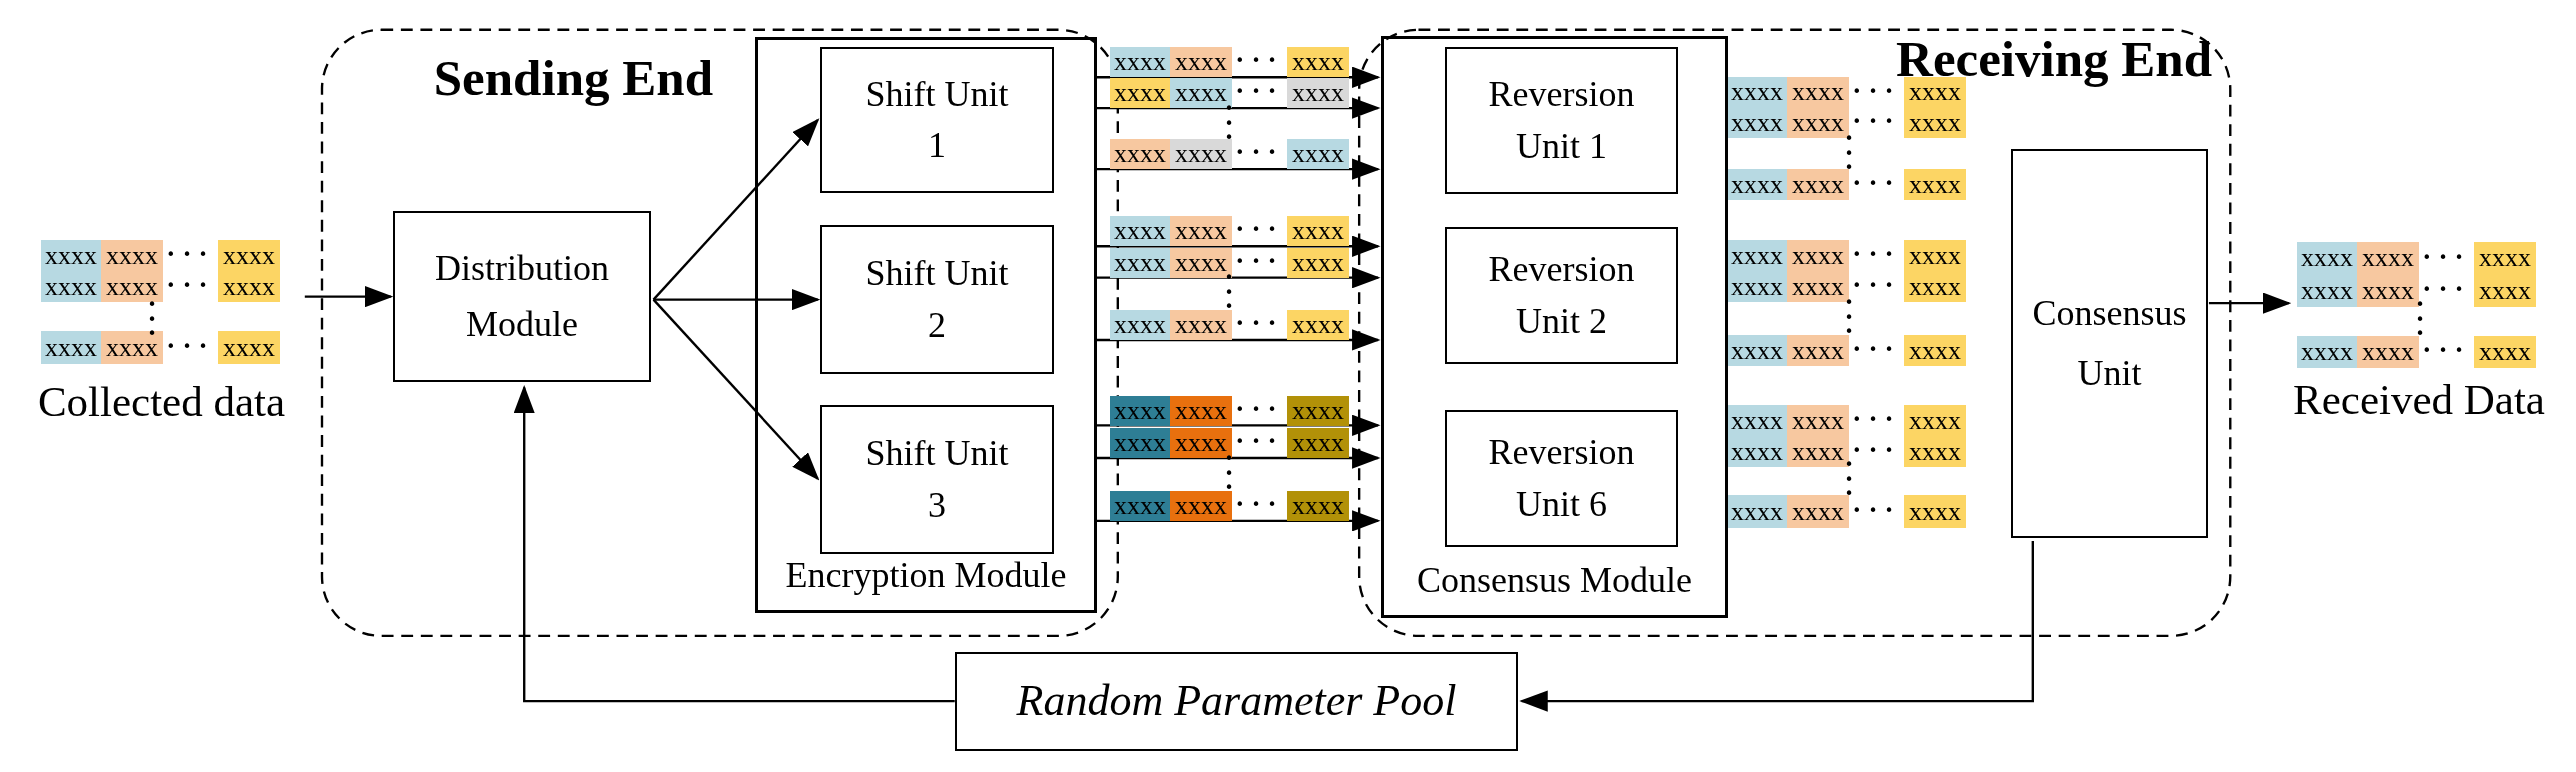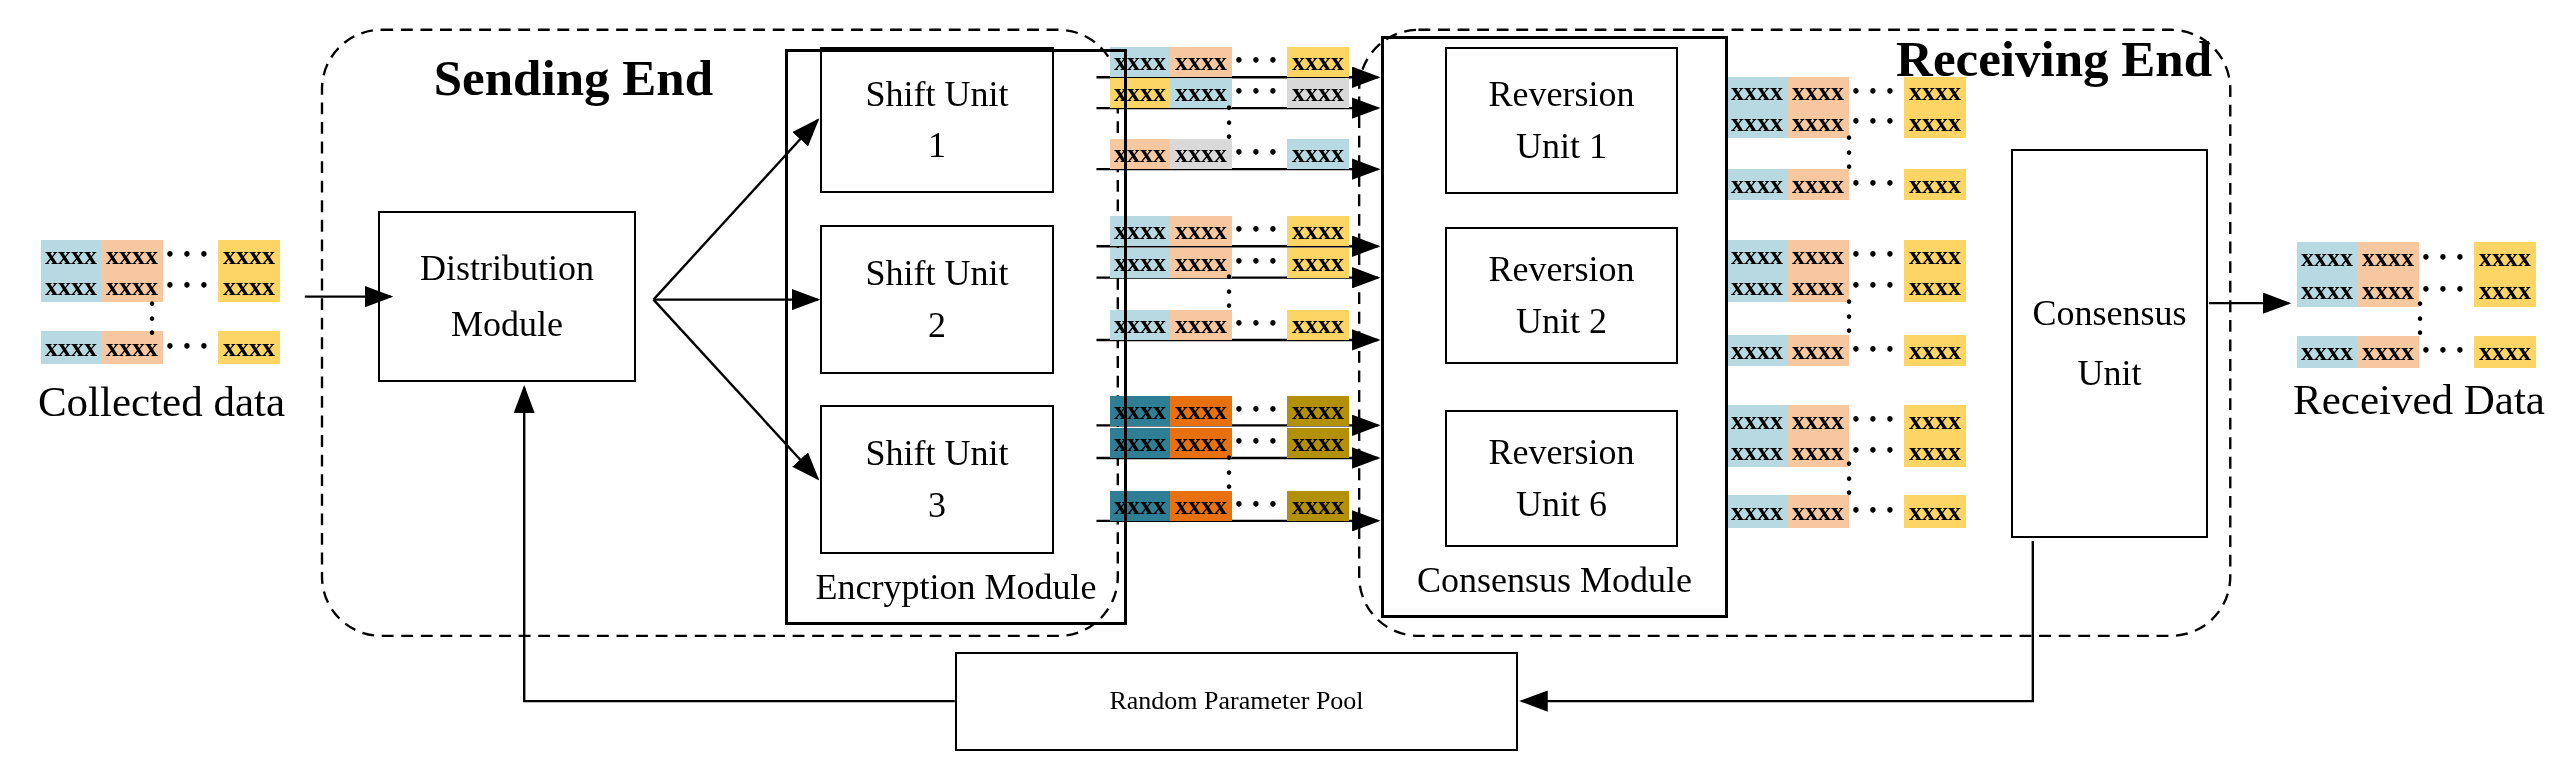--- a/index.html
+++ b/index.html
@@ -13,21 +13,21 @@
   .box{position:absolute;border:2.4px solid #000;background:transparent;
        display:flex;flex-direction:column;align-items:center;justify-content:center;
        text-align:center;font-size:36px;line-height:1.55;}
   .box.outer{border-width:3px;justify-content:flex-end;}
   .box .bottom-label{position:absolute;left:0;right:0;bottom:6px;text-align:center;font-size:36px;}
   .unit{line-height:1.42;}
 
   .end-title{position:absolute;font-weight:bold;font-size:51px;line-height:1;text-align:right;}
   .side-label{position:absolute;font-size:43px;line-height:1;text-align:center;}
 
-  .drow{position:absolute;width:240px;font-weight:bold;}
+  .drow{position:absolute;width:240px;}
   .dcell{position:absolute;top:0;height:100%;display:flex;flex-direction:column;
          align-items:center;justify-content:space-around;font-size:26px;line-height:1;}
   .hdots{position:absolute;left:122px;width:55px;top:0;height:100%;
          display:flex;flex-direction:column;justify-content:space-around;align-items:center;}
   .hdots span{font-family:"DejaVu Sans",sans-serif;font-size:15.4px;letter-spacing:7.1px;line-height:1;}
   .vdots{position:absolute;width:24px;display:flex;flex-direction:column;align-items:center;
          font-family:"DejaVu Sans",sans-serif;font-size:15.4px;line-height:0.95;}
 </style>
 </head>
 <body>
@@ -401,26 +401,26 @@
     </div>
 
   <div class="layer boxes-layer">
 
     <div class="end-title" style="left:322px;top:53px;width:391px;">Sending End</div>
     <div class="end-title" style="left:1896px;top:34px;width:316px;">Receiving End</div>
 
     <div class="side-label" style="left:2268px;top:378px;width:302px;">Received Data</div>
     <div class="side-label" style="left:12px;top:380px;width:299px;">Collected data</div>
 
-    <div class="box" style="left:378px;top:211px;width:254px;height:167px;text-align:center;">
+    <div class="box" style="left:393px;top:211px;width:254px;height:167px;text-align:center;">
       <div>Distribution</div>
       <div>Module</div>
     </div>
 
-    <div class="box outer" style="left:785px;top:37px;width:336px;height:570px;margin-top:12px;">
+    <div class="box outer" style="left:755px;top:37px;width:336px;height:570px;">
       <div class="bottom-label">Encryption Module</div>
     </div>
 
     <div class="box unit" style="left:820px;top:47px;width:230px;height:142px;">
       <div>Shift Unit</div>
       <div>1</div>
     </div>
     <div class="box unit" style="left:820px;top:225px;width:230px;height:145px;">
       <div>Shift Unit</div>
       <div>2</div>
@@ -445,19 +445,19 @@
     <div class="box unit" style="left:1445px;top:410px;width:229px;height:133px;">
       <div>Reversion</div>
       <div>Unit 6</div>
     </div>
 
     <div class="box" style="left:2011px;top:149px;width:193px;height:385px;line-height:1.65;">
       <div>Consensus</div>
       <div>Unit</div>
     </div>
 
-    <div class="box" style="left:955px;top:652px;width:559px;height:95px;font-size:26px;">
+    <div class="box" style="left:955px;top:652px;width:559px;height:95px;font-size:44px;font-style:italic;">
       <div>Random Parameter Pool</div>
     </div>
   </div>
 
 </div>
 
 
 </body></html>

